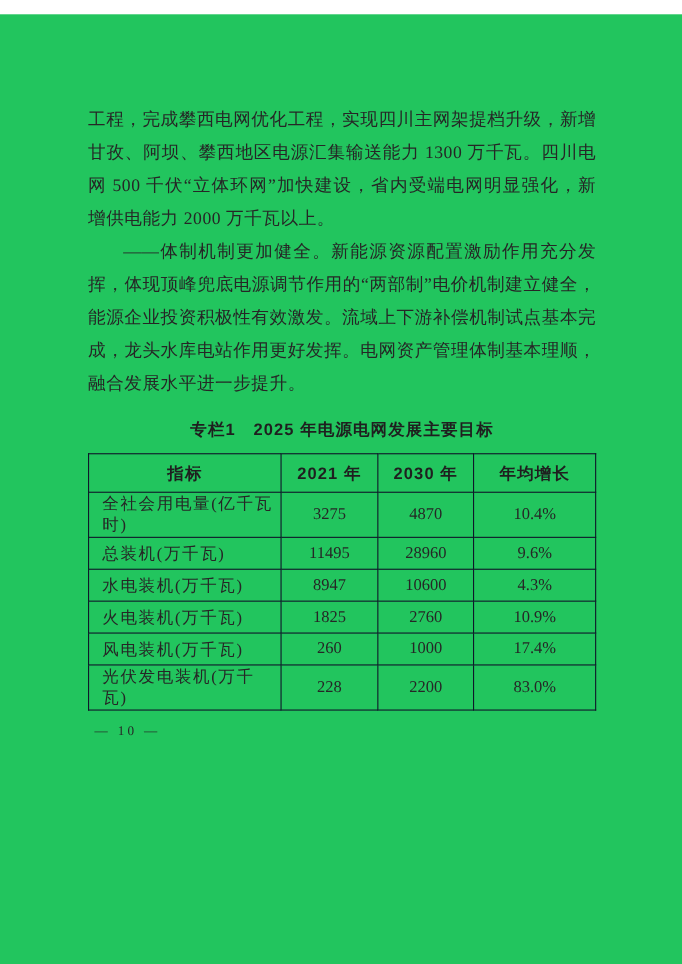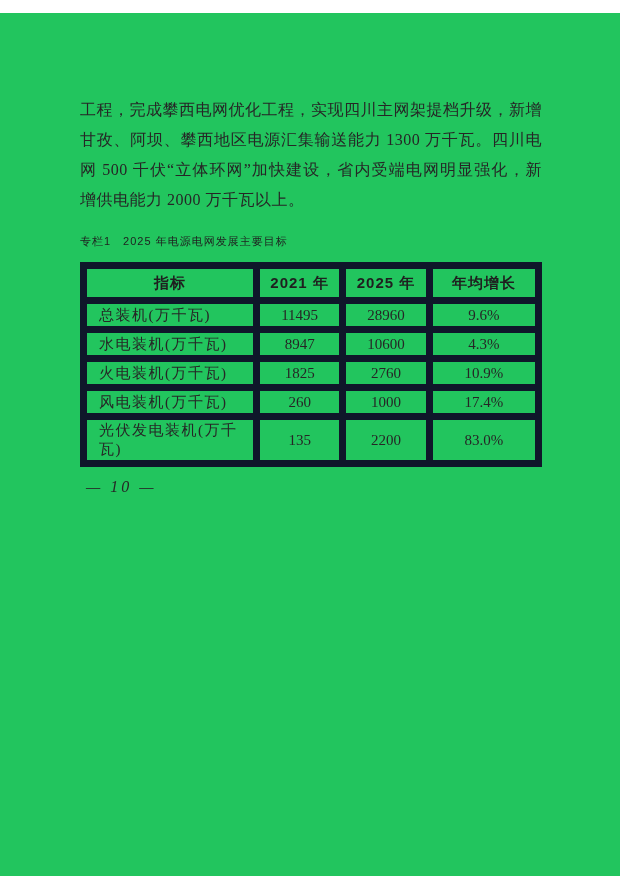--- a/index.html
+++ b/index.html
@@ -26,36 +26,36 @@
     letter-spacing: 0.5px;
     text-align: justify;
     text-justify: inter-ideograph;
     color: #262626;
   }
   .para.indent {
     text-indent: 2em;
   }
   .table-caption {
     margin-top: 14px;
-    text-align: left;
+    text-align: center;
     font-family: "Liberation Sans", "DejaVu Sans", sans-serif;
-    font-weight: normal;
-    font-size: 11px;
+    font-weight: bold;
+    font-size: 15px;
     line-height: 24px;
     color: #1f1f1f;
     letter-spacing: 1px;
   }
   table.goals {
     width: 100%;
     border-collapse: collapse;
     margin-top: 9px;
     table-layout: fixed;
   }
   table.goals th, table.goals td {
-    border: 7px solid #0f172a;
+    border: 1px solid #0f172a;
     box-sizing: border-box;
   }
   table.goals th {
     font-family: "Liberation Sans", "DejaVu Sans", sans-serif;
     font-weight: bold;
     font-size: 15px;
     height: 35px;
     text-align: center;
     letter-spacing: 1px;
     color: #1f1f1f;
@@ -71,53 +71,59 @@
     padding-left: 12px;
     letter-spacing: 1.5px;
   }
   .col-indicator { width: 38%; }
   .col-y2021 { width: 19%; }
   .col-y2025 { width: 19%; }
   .col-growth { width: 24%; }
   .footer {
     margin-top: 11px;
     margin-left: 6px;
-    font-size: 16px;
+    font-size: 12px;
     letter-spacing: 3px;
     color: #262626;
-    font-style: italic;
   }
 </style>
 </head>
 <body>
 
 <div class="page">
 
   <p class="para">工程，完成攀西电网优化工程，实现四川主网架提档升级，新增甘孜、阿坝、攀西地区电源汇集输送能力 1300 万千瓦。四川电网 500 千伏“立体环网”加快建设，省内受端电网明显强化，新增供电能力 2000 万千瓦以上。</p>
 
+  <p class="para indent">——体制机制更加健全。新能源资源配置激励作用充分发挥，体现顶峰兜底电源调节作用的“两部制”电价机制建立健全，能源企业投资积极性有效激发。流域上下游补偿机制试点基本完成，龙头水库电站作用更好发挥。电网资产管理体制基本理顺，融合发展水平进一步提升。</p>
 
 
   <div class="table-caption">专栏1　2025 年电源电网发展主要目标</div>
 
   <table class="goals">
     <colgroup>
       <col class="col-indicator">
       <col class="col-y2021">
       <col class="col-y2025">
       <col class="col-growth">
     </colgroup>
     <thead>
       <tr>
         <th>指标</th>
         <th>2021 年</th>
-        <th>2025 年</th>
+        <th>2030 年</th>
         <th>年均增长</th>
       </tr>
     </thead>
     <tbody>
+        <tr>
+          <td>全社会用电量(亿千瓦时)</td>
+          <td>3275</td>
+          <td>4870</td>
+          <td>10.4%</td>
+        </tr>
         <tr>
           <td>总装机(万千瓦)</td>
           <td>11495</td>
           <td>28960</td>
           <td>9.6%</td>
         </tr>
         <tr>
           <td>水电装机(万千瓦)</td>
           <td>8947</td>
           <td>10600</td>
@@ -130,21 +136,21 @@
           <td>10.9%</td>
         </tr>
         <tr>
           <td>风电装机(万千瓦)</td>
           <td>260</td>
           <td>1000</td>
           <td>17.4%</td>
         </tr>
         <tr>
           <td>光伏发电装机(万千瓦)</td>
-          <td>135</td>
+          <td>228</td>
           <td>2200</td>
           <td>83.0%</td>
         </tr>
       </tbody>
   </table>
 
   <div class="footer">— 10 —</div>
 
 </div>
 

